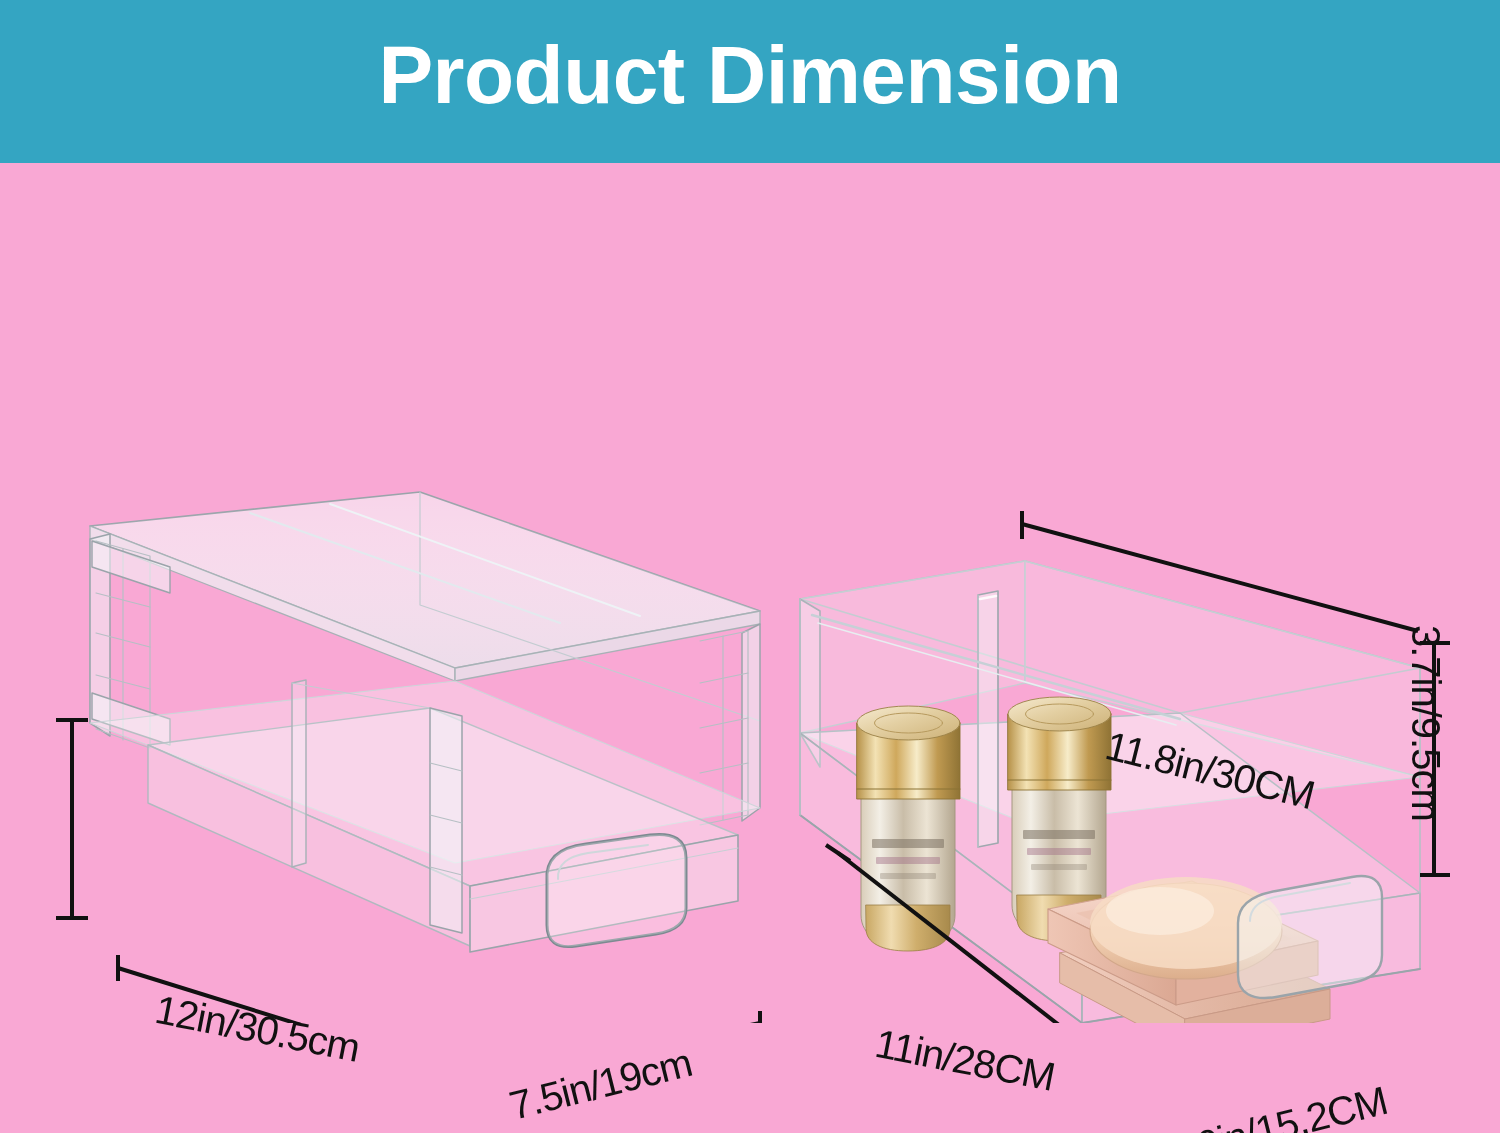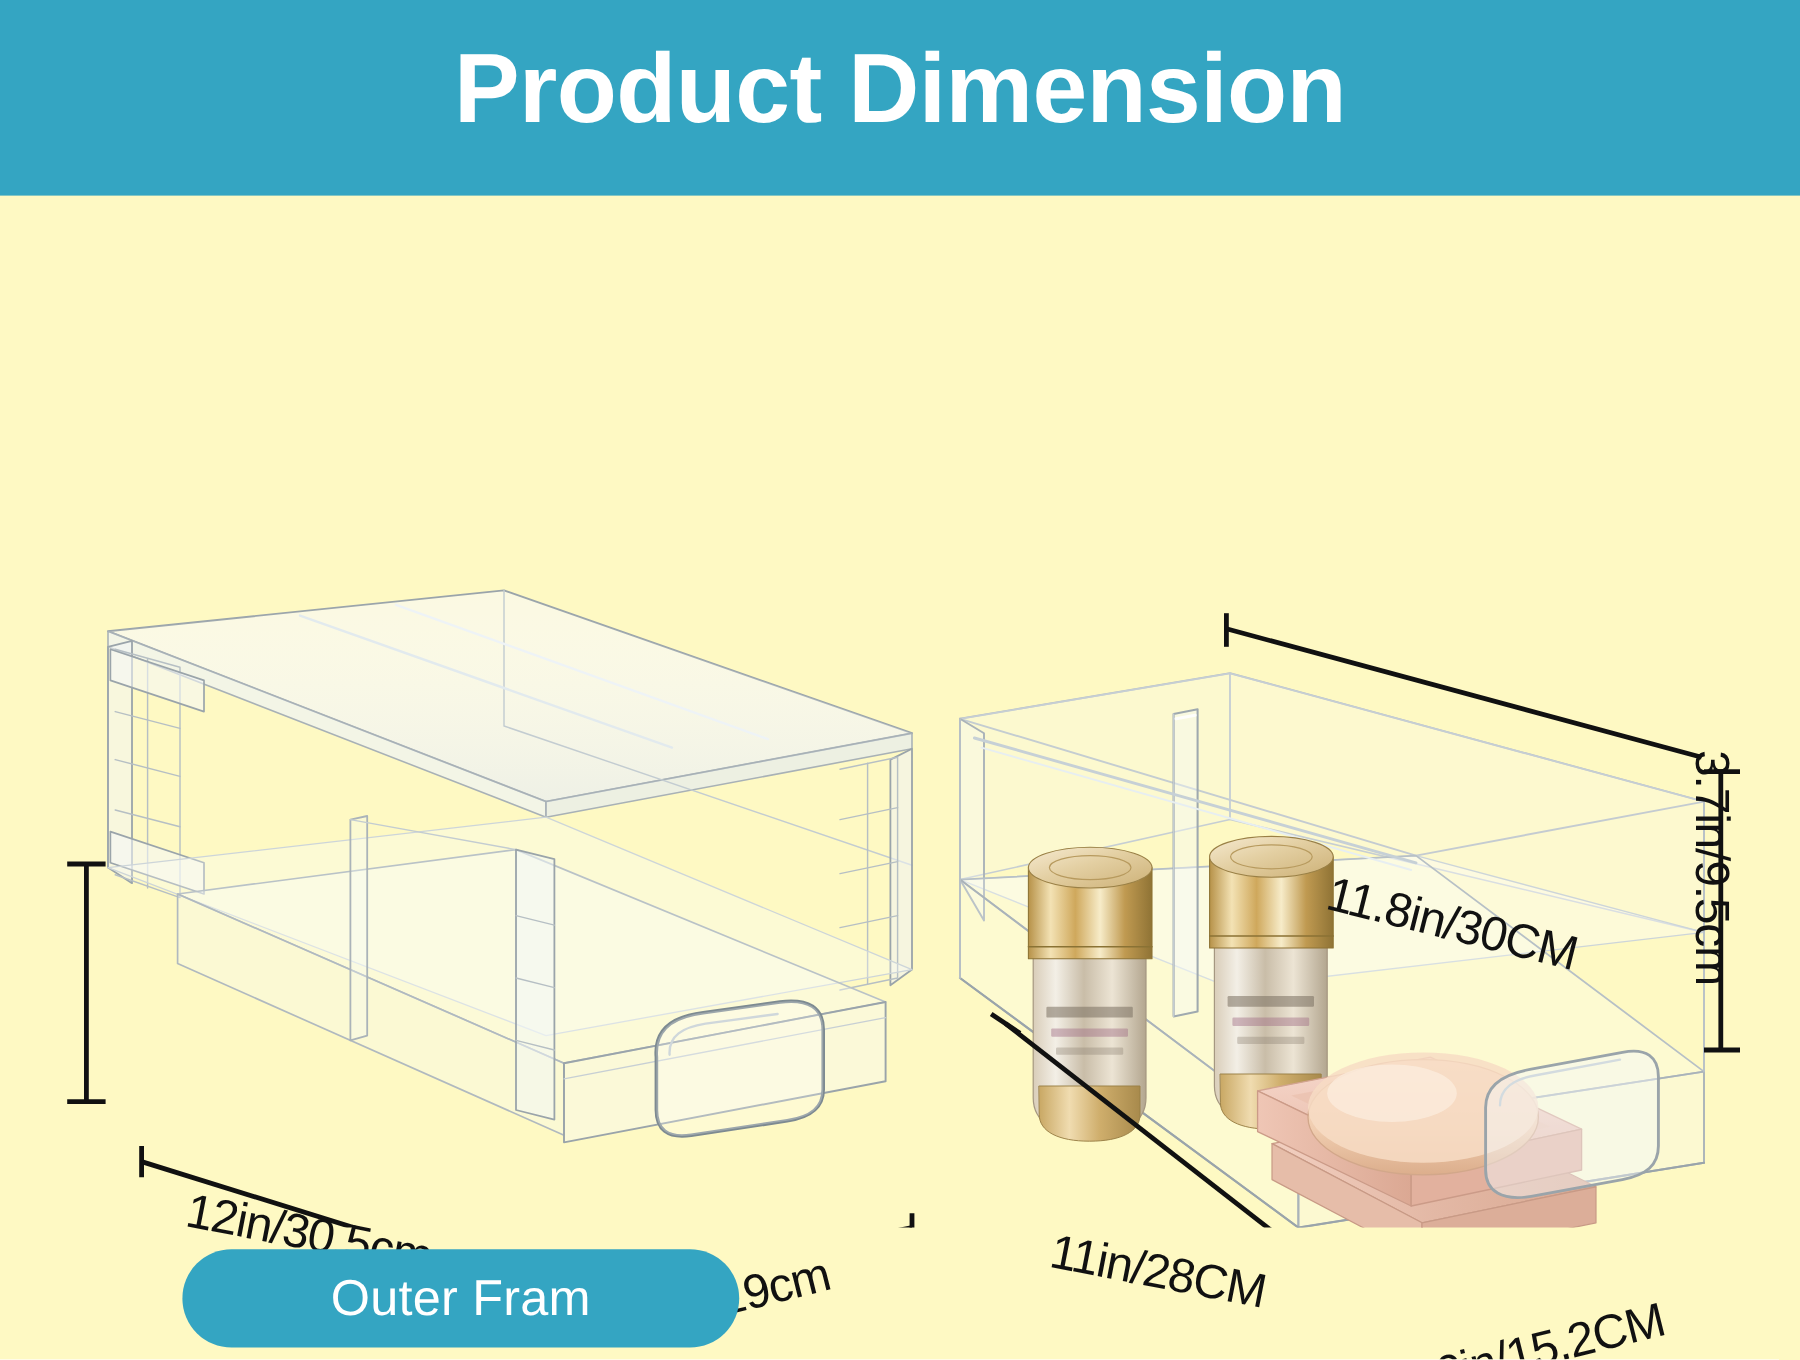--- a/index.html
+++ b/index.html
@@ -8,21 +8,21 @@
     padding: 0;
     background: #ffffff;
   }
   body {
     font-family: "Liberation Sans", sans-serif;
   }
   #page {
     position: relative;
     width: 1500px;
     height: 1133px;
-    background: #fef9c3;
+    background: #f9a8d4;
     overflow: hidden;
   }
 
   
   .header-band {
     position: absolute;
     left: 0;
     top: 0;
     width: 1500px;
     height: 163px;
@@ -406,18 +406,15 @@
 
     <span class="dim-label dim-diag-top-right">11.8in/30CM</span>
 
     <span class="dim-label dim-vert-right">3.7in/9.5cm</span>
 
     <span class="dim-label dim-diag-w-right">11in/28CM</span>
 
     <span class="dim-label dim-diag-d-right">6in/15.2CM</span>
   </div>
 
-  <div class="pill pill-left">
-    <span>Outer Fram</span>
-  </div>
 
 
 </div>
 
 </body></html>

